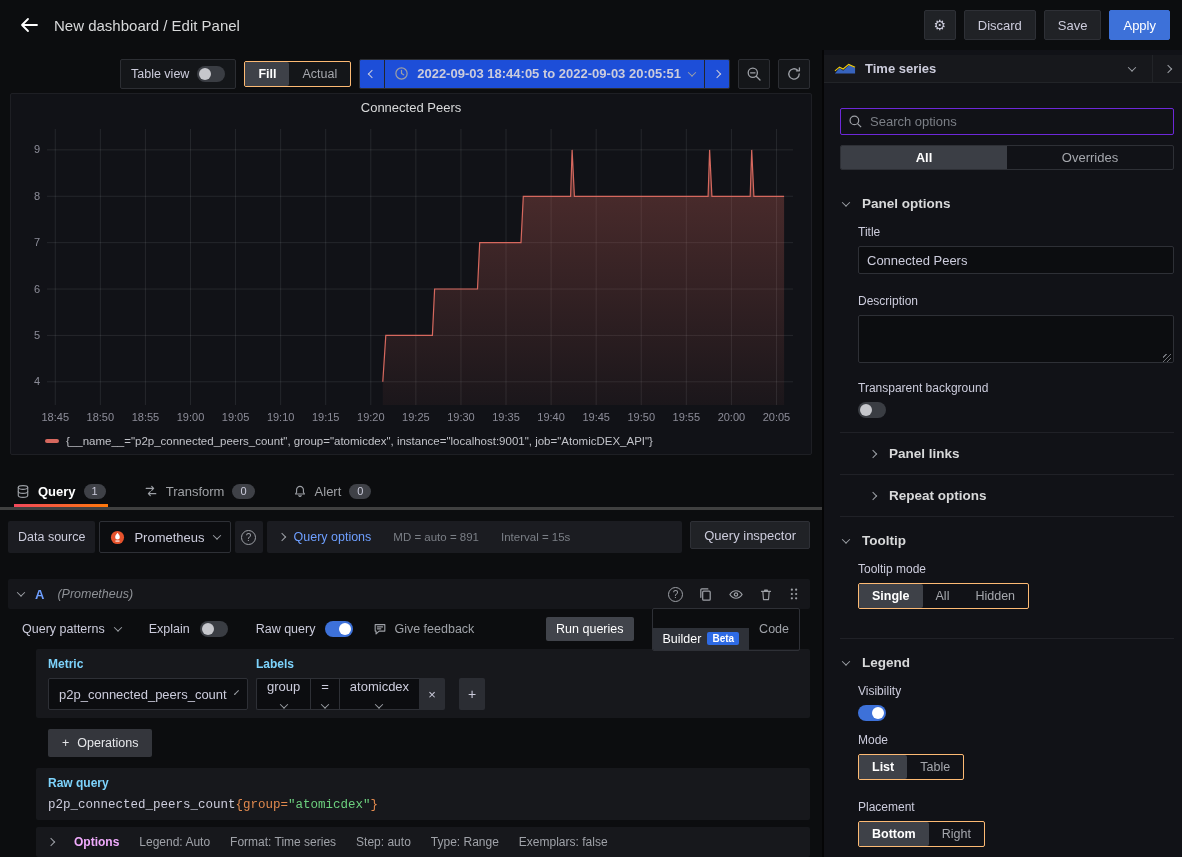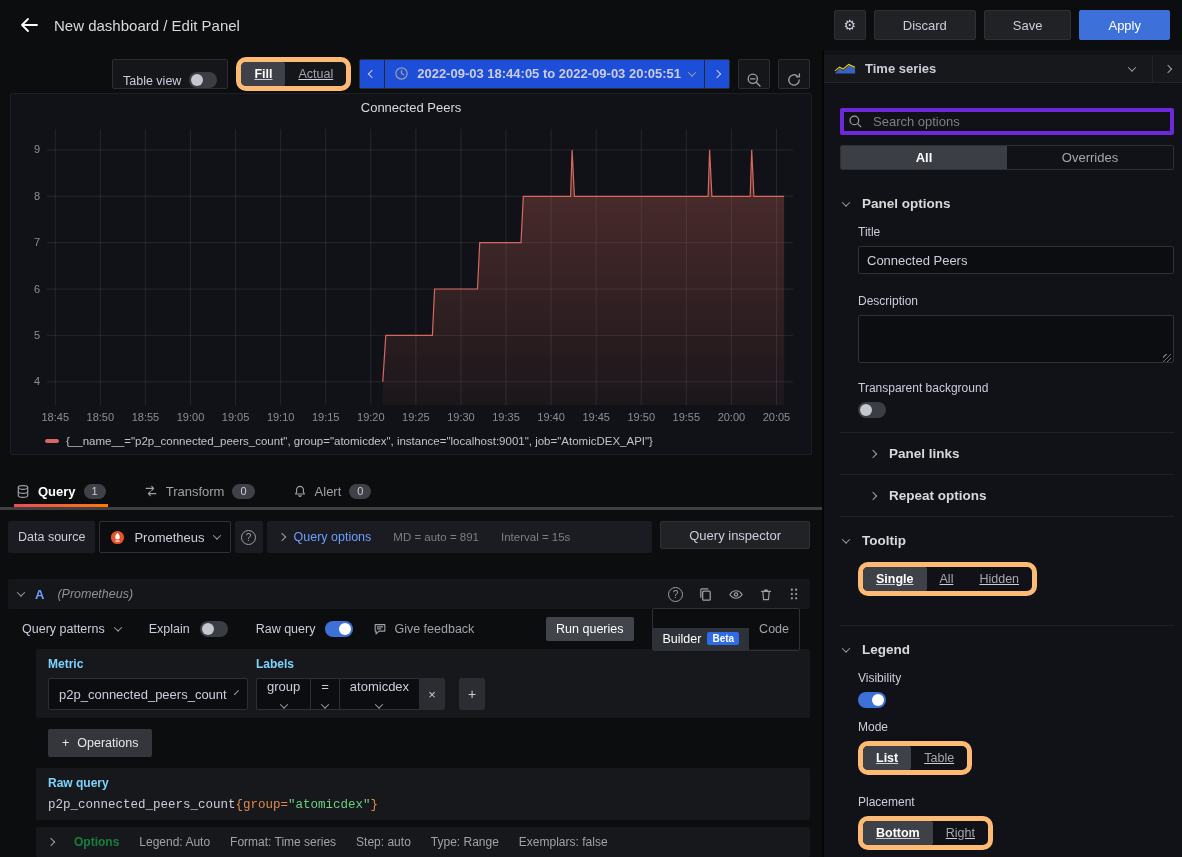--- a/index.html
+++ b/index.html
@@ -8,38 +8,38 @@
   svg { display:block; }
   .ic { stroke:#9da0a6; stroke-width:1.3; fill:none; stroke-linecap:round; stroke-linejoin:round; }
 
   
   .topbar { height:50px; display:flex; align-items:center; padding:0 12px; background:#0c0d0f; }
   .back-btn { width:34px; height:34px; display:flex; align-items:center; justify-content:center; cursor:pointer; }
   .page-title { font-size:15px; color:#d8d9da; margin-left:8px; }
   .topbar-right { margin-left:auto; display:flex; align-items:center; gap:8px; }
   .icon-btn { width:32px; height:30px; background:#202226; border:1px solid #2e3036; border-radius:2px;
     display:flex; align-items:center; justify-content:center; font-size:14px; color:#ccccdc; cursor:pointer; }
-  .btn { height:30px; padding:0 28px; font-size:13px; display:flex; align-items:center; border-radius:2px; cursor:pointer; }
+  .btn { height:30px; padding:0 13px; font-size:13px; display:flex; align-items:center; border-radius:2px; cursor:pointer; }
   .btn-secondary { background:#202226; border:1px solid #2e3036; color:#ccccdc; }
   .btn-primary { background:#3d71d9; border:1px solid #3d71d9; color:#fff; }
 
   
   .main { display:flex; height:807px; }
   .left { width:822px; display:flex; flex-direction:column; }
   .sidebar { width:360px; background:#111217; border-left:2px solid #050506; overflow:hidden; }
 
   
   .toolbar { height:46px; display:flex; align-items:center; justify-content:flex-end; gap:8px; padding:4px 12px 0; }
   .chip { height:30px; background:#141619; border:1px solid #2c2e33; border-radius:2px;
-    display:flex; align-items:flex-end; padding:0 10px; gap:8px; font-size:12.5px; color:#ccccdc; }
+    display:flex; align-items:center; padding:0 10px; gap:8px; font-size:12.5px; color:#ccccdc; }
   .tgl { width:28px; height:16px; border-radius:9px; background:#3a3d43; display:flex; align-items:center; cursor:pointer; }
   .tgl .knob { width:12px; height:12px; border-radius:50%; background:#c6c7cc; margin-left:2px; }
   .tgl.on { background:#3d71d9; }
   .tgl.on .knob { margin-left:14px; background:#fff; }
-  .rg { display:inline-flex; align-items:stretch; border:5px solid #fdba74; border-radius:10px; background:#141619; overflow:hidden;text-decoration:underline; }
+  .rg { display:inline-flex; align-items:stretch; border:1px solid #fdba74; border-radius:2px; background:#141619; overflow:hidden; }
   .rg .seg { padding:5px 13px; font-size:12.5px; color:#a5a7ad; display:flex; align-items:center; justify-content:center; cursor:pointer; }
   .rg .seg.active { background:#3e4148; color:#fff; font-weight:700; border-radius:2px; }
   .tp { display:flex; align-items:stretch; height:30px; border:1px solid #2c2e33; border-radius:2px; background:#1d4ed8; }
   .tp .seg { display:flex; align-items:center; padding:0 9px; cursor:pointer; color:#ccccdc; }
   .tp .seg + .seg { border-left:1px solid #24262b; }
   .tp .range { gap:8px; font-size:13px; font-weight:700; }
   .cv { display:inline-block; width:6px; height:6px; border-right:1.5px solid currentColor; border-bottom:1.5px solid currentColor; }
   .cv.down { transform:rotate(45deg) translate(-1px,-1px); }
   .cv.right { transform:rotate(-45deg); }
   .cv.left { transform:rotate(135deg); }
@@ -107,32 +107,32 @@
   .label-chain .sel:first-child { border-radius:2px 0 0 2px; }
   .label-chain .x-btn { width:26px; background:#2b2d33; display:flex; align-items:center; justify-content:center;
     border-radius:0 2px 2px 0; font-size:13px; color:#ccccdc; cursor:pointer; }
   .ops-btn { margin-top:11px; margin-left:12px; display:inline-flex; align-items:center; gap:8px;
     background:#34363c; color:#e6e7ea; border-radius:2px; padding:7px 14px; font-size:12.5px; cursor:pointer; }
   .rawq { margin-top:11px; }
   .rawq .code { margin-top:8px; font-family:"Liberation Mono","DejaVu Sans Mono",monospace; font-size:12.5px; color:#ccccdc; }
   .c-or { color:#e0894e; } .c-gr { color:#6ccf7e; }
   .optrow { margin-top:7px; background:#17181c; border-radius:2px; height:30px; display:flex; align-items:center;
     gap:20px; padding:0 12px; font-size:12px; }
-  .optrow .t { color:#15803d; font-weight:700; }
+  .optrow .t { color:#f0abfc; font-weight:700; }
   .optrow .s { color:#9fa2a8; }
 
   
   .viz-row { margin-top:5px; height:28px; background:#17181c; border-bottom:1px solid #222428;
     display:flex; align-items:center; padding:0 10px; gap:9px; }
   .viz-label { font-size:13px; font-weight:700; color:#ccccdc; flex:1; }
   .viz-next { width:30px; align-self:stretch; border-left:1px solid #222428; display:flex; align-items:center;
     justify-content:center; color:#9da0a6; cursor:pointer; margin-right:-10px; }
   .sb-inner { padding:25px 8px 0 16px; }
   .search-box { position:relative; }
-  .search-box input { width:100%; height:27px; background:transparent; border:4px solid #6d28d9; border-radius:2px;
+  .search-box input { width:100%; height:27px; background:transparent; border:1px solid #6d28d9; border-radius:2px;
     color:#ccccdc; font-size:13px; padding:0 8px 0 29px; outline:none; font-family:inherit; }
   .search-box input::placeholder { color:#7b7f86; }
   .search-icon { position:absolute; left:8px; top:6px; }
   .rg-full { display:flex; margin-top:10px; border:1px solid #2e3036; border-radius:2px; overflow:hidden; }
   .rg-full .seg { flex:1; text-align:center; padding:4px 0; font-size:13px; color:#a5a7ad; cursor:pointer; }
   .rg-full .seg.active { background:#3b3e45; color:#fff; font-weight:700; }
   .sect-head { display:flex; align-items:center; gap:13px; padding:16px 0 14px 3px; font-size:13.5px; font-weight:700; color:#d8d9da; cursor:pointer; }
   .sect-head .cv { color:#9da0a6; }
   .sect-body { padding-left:18px; }
   .f-label { font-size:12px; color:#ccccdc; margin:6px 0 7px; }
@@ -508,20 +508,21 @@
       <div class="coll-row" style="border-bottom:1px solid #202127">
         <span class="cv right"></span>
         <span>Repeat options</span>
       </div>
 
       <div class="sect-head">
         <span class="cv down"></span>
         <span>Tooltip</span>
       </div>
       <div class="sect-body">
+        <div class="f-label" style="margin-top:0">Tooltip mode</div>
         <span class="rg" style="background:#111217; margin-bottom:16px">
           <span class="seg active">Single</span>
           <span class="seg">All</span>
           <span class="seg">Hidden</span>
         </span>
       </div>
       <div class="sect-sep"></div>
 
       <div class="sect-head">
         <span class="cv down"></span>

